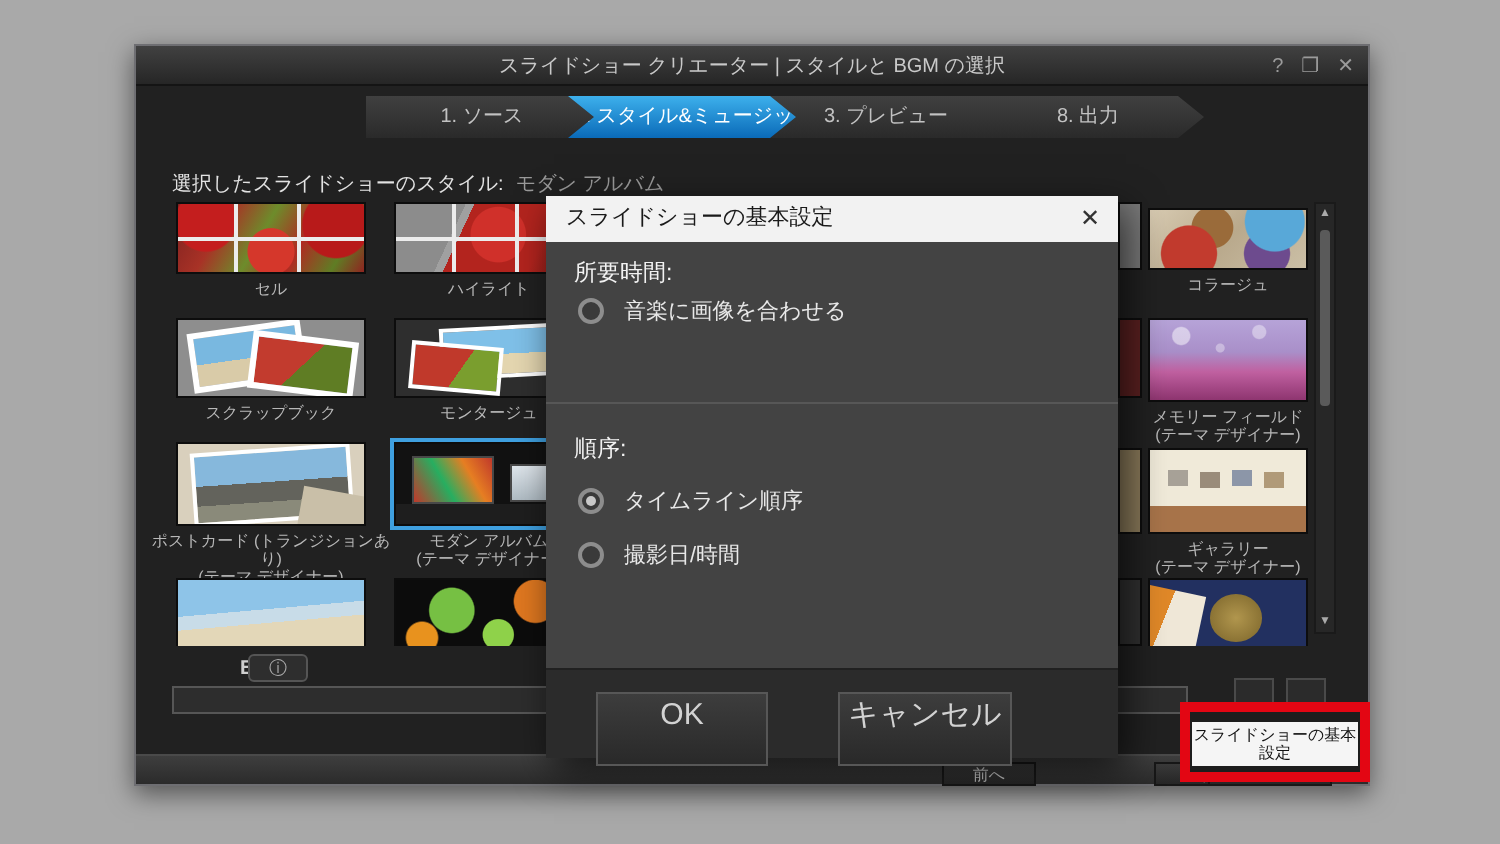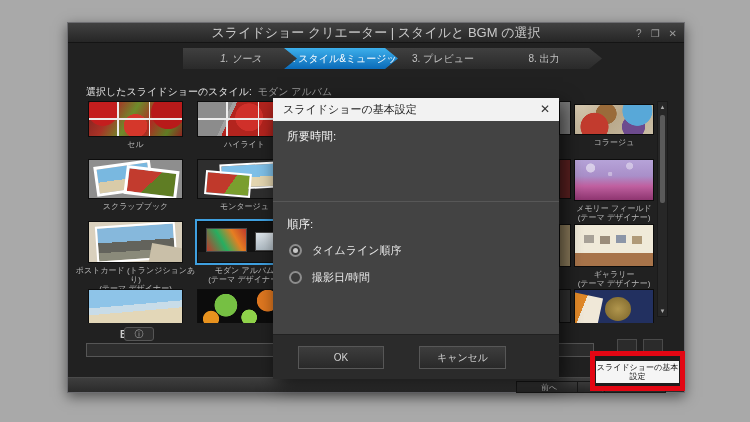--- a/index.html
+++ b/index.html
@@ -6,21 +6,21 @@
   body { width:750px; height:422px; font-family:"Liberation Sans", sans-serif; }
   .screen { position:relative; width:750px; height:422px; background:#a9a9a9; overflow:hidden; }
 
   
   .window { position:absolute; left:67px; top:22px; width:618px; height:371px;
             background:#212121; border:1px solid #6e6e72; box-shadow:0 4px 12px rgba(0,0,0,.5); }
 
   .titlebar { position:absolute; left:0; top:0; right:0; height:20px;
               background:linear-gradient(#414141,#262626); border-bottom:1px solid #141414;
               display:flex; align-items:center; justify-content:center; }
-  .titlebar .title { font-size:13px; color:#c9c9c9; }
+  .titlebar .title { font-size:10px; color:#c9c9c9; }
   .win-controls { position:absolute; right:7px; top:0; height:20px; display:flex; gap:9px;
                   align-items:center; color:#9b9b9b; font-size:10px; }
   .win-controls span { cursor:default; }
 
   
   .step { position:absolute; top:25px; height:21px; line-height:21px; width:116px;
           text-align:center; font-size:10px; color:#c2c2c2;
           background:linear-gradient(#404040,#2a2a2a);
           clip-path:polygon(0 0, calc(100% - 13px) 0, 100% 50%, calc(100% - 13px) 100%, 0 100%, 13px 50%); }
   .step.first { clip-path:polygon(0 0, calc(100% - 13px) 0, 100% 50%, calc(100% - 13px) 100%, 0 100%); }
@@ -145,39 +145,39 @@
   .dialog-body { position:absolute; left:0; right:0; top:23px; bottom:45px; }
   .sec-label { position:absolute; left:14px; font-size:11.5px; color:#f2f2f2; }
   .radio-row { position:absolute; left:16px; right:8px; display:flex; align-items:center; gap:10px;
                font-size:11px; color:#e8e8e8; }
   .radio { width:13px; height:13px; border-radius:50%; border:2px solid #8d8d8d;
            background:#3a3a3a; position:relative; flex:0 0 auto; }
   .radio.sel::after { content:""; position:absolute; inset:2px; border-radius:50%; background:#c8c8c8; }
   .divider { position:absolute; left:0; right:0; top:80px; height:1px; background:#303030; border-bottom:1px solid #575757; }
   .dialog-footer { position:absolute; left:0; right:0; bottom:0; height:45px;
                    background:#2b2b2b; border-top:1px solid #212121; }
-  .dlg-btn { position:absolute; top:11px; width:86px; height:23px; text-align:center; line-height:21px;
-             font-size:10px; color:#d2d2d2; background:linear-gradient(#3d3d3d,#292929); border:1px solid #575757; }
+  .dlg-btn { position:absolute; top:11px; width:86px; height:37px; text-align:center; line-height:21px;
+             font-size:15px; color:#d2d2d2; background:linear-gradient(#3d3d3d,#292929); border:1px solid #575757; }
 </style>
 </head>
 <body>
 
 <div class="screen">
   <div class="window">
 
     <div class="titlebar">
       <span class="title">スライドショー クリエーター | スタイルと BGM の選択</span>
     </div>
     <div class="win-controls">
       <span>?</span>
       <span>❐</span>
       <span>✕</span>
     </div>
 
-    <div class="step first" style="left:115px;font-style:italic;">1. ソース</div>
+    <div class="step first" style="left:115px;">1. ソース</div>
     <div class="step active" style="left:216px;">2. スタイル&amp;ミュージック</div>
     <div class="step" style="left:317px;">3. プレビュー</div>
     <div class="step" style="left:418px;">8. 出力</div>
 
     <div class="style-header">
       <span>選択したスライドショーのスタイル:</span><span class="value">モダン アルバム</span>
     </div>
 
     <div class="grid">
 
@@ -246,35 +246,39 @@
       <div class="scroll-arrow scroll-down">▼</div>
     </div>
 
     <div class="bgm-label">BGM:</div>
     <div class="bgm-info">ⓘ</div>
     <div class="bgm-input"></div>
     <div class="mini-btn" style="left:549px;"></div>
     <div class="mini-btn" style="left:575px;"></div>
 
     <div class="footer-bar"></div>
-    <div class="fbtn" style="left:448px;width:66px;">前へ</div>
+    <div class="fbtn" style="left:403px;width:47px;">前へ</div>
     <div class="fbtn" style="left:478px;width:52px;margin-left:31px;">次へ</div>
     <div class="fbtn" style="left:536px;width:62px;">キャンセル</div>
 
     <div class="red-box">
       <div class="red-chip">スライドショーの基本設定</div>
     </div>
 
     <div class="dialog">
       <div class="dialog-title">
         <span>スライドショーの基本設定</span>
         <span class="dialog-close">✕</span>
       </div>
       <div class="dialog-body">
         <div class="sec-label" style="top:8px;">所要時間:</div>
+        <div class="radio-row" style="top:27px;">
+          <span class="radio"></span>
+          <span>音楽に画像を合わせる</span>
+        </div>
         <div class="divider"></div>
         <div class="sec-label" style="top:96px;">順序:</div>
         <div class="radio-row" style="top:122px;">
           <span class="radio sel"></span>
           <span>タイムライン順序</span>
         </div>
         <div class="radio-row" style="top:149px;">
           <span class="radio"></span>
           <span>撮影日/時間</span>
         </div>

